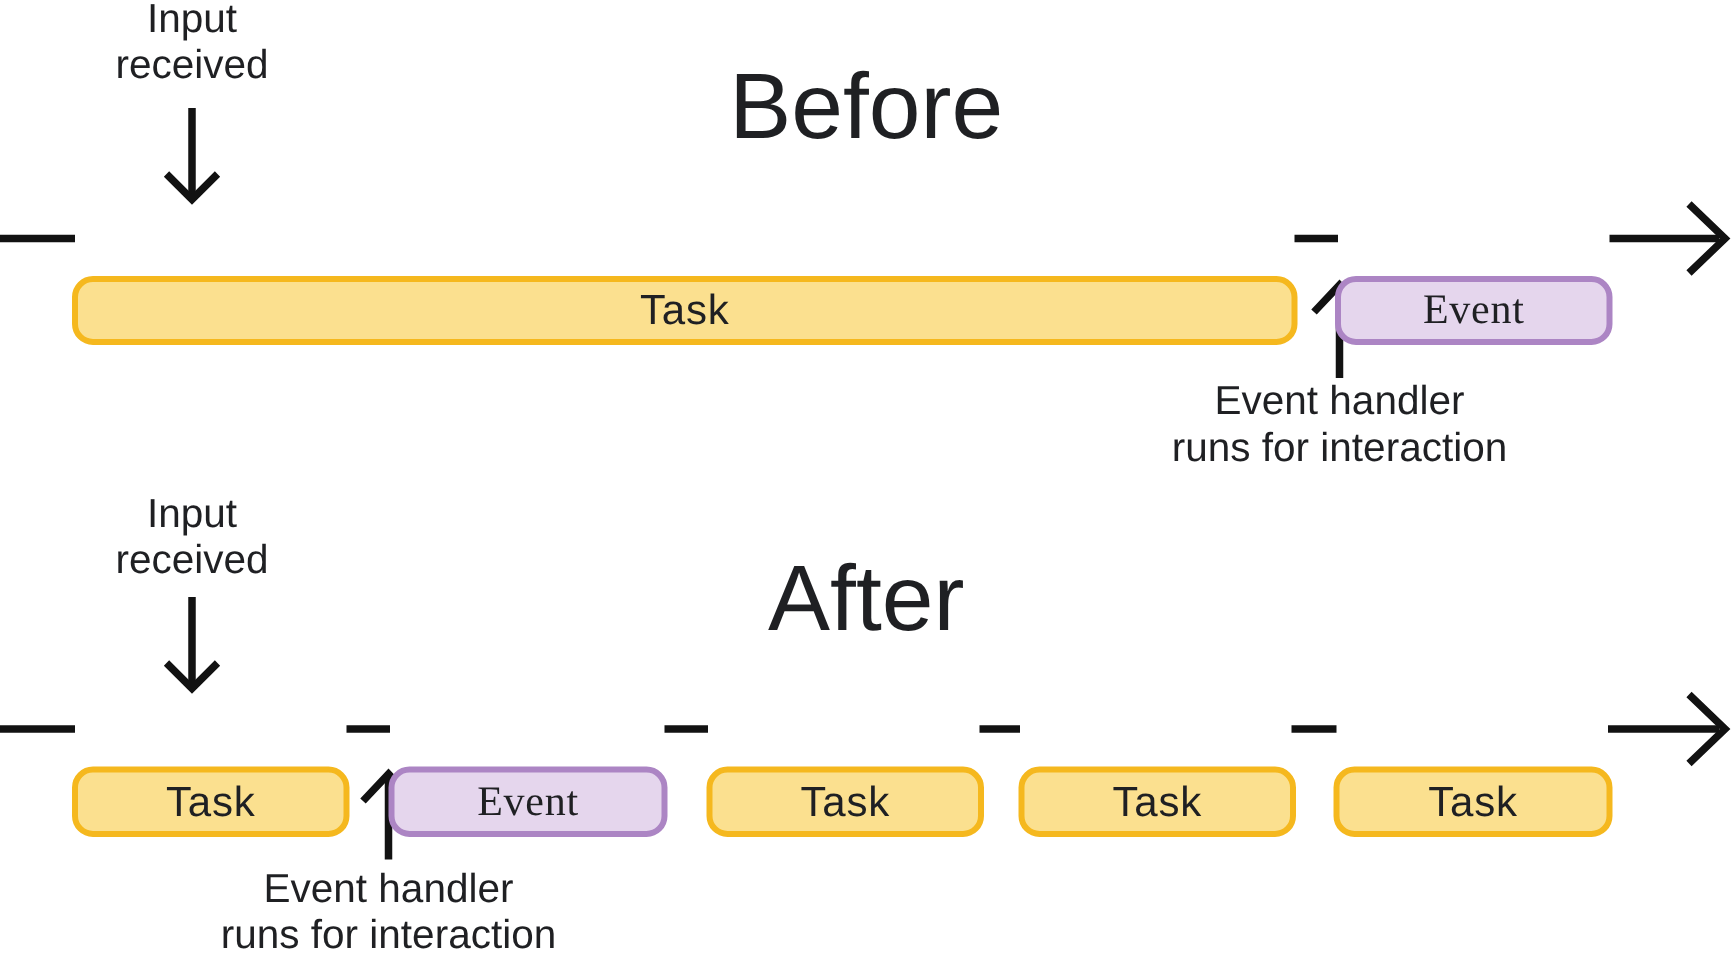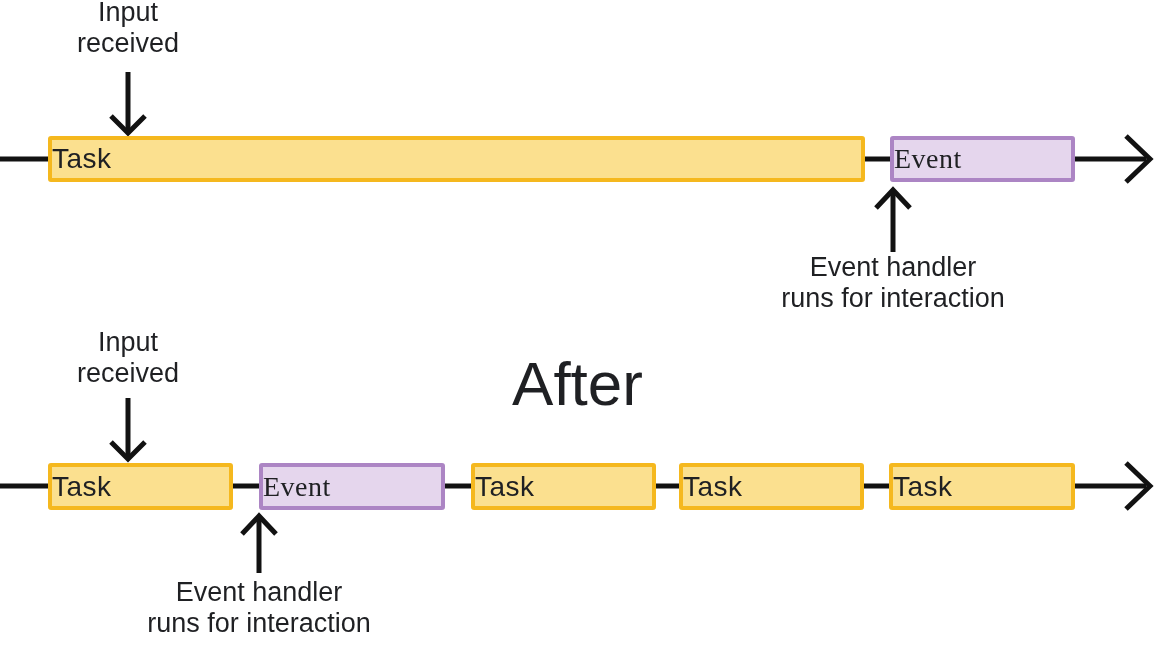--- a/index.html
+++ b/index.html
@@ -21,23 +21,25 @@
   .overlay line, .overlay polyline {
     stroke: var(--line, #121212);
     stroke-width: 5;
     fill: none;
     stroke-linejoin: miter;
   }
   .bar {
     position: absolute;
     box-sizing: border-box;
     height: 46px;
-    border-radius: 3px;
+    border-radius: 14px;
     display: flex;
     align-items: center;
+    justify-content: center;
+    margin-top: 48px;
   }
   .bar.task   { background: var(--task-fill, #FBE08F);  border: 4px solid var(--task-border, #F5B81E); }
   .bar.event  { background: var(--event-fill, #E5D6ED); border: 4px solid var(--event-border, #AC85C4); font-family: Liberation Serif, serif; }
   .bar-label {
     font-size: 28px;
     letter-spacing: 0.5px;
     color: var(--text, #1f2023);
     white-space: nowrap;
   }
   .section-title {
@@ -92,39 +94,40 @@
     <g>
       <line x1="128" y1="398" x2="128" y2="457"></line>
       <polyline points="111,442 128,459 145,442"></polyline>
     </g>
     <g>
       <line x1="259" y1="517" x2="259" y2="573"></line>
       <polyline points="242,534 259,516 276,534"></polyline>
     </g>
   </svg>
 
+  <div class="section-title" style="top:36px;">Before</div>
 
   <div class="annotation" style="left:128px; top:-3px;">
     <span>Input</span>
     <span>received</span>
   </div>
 
   <div class="bar task" style="left:48px; top:136px; width:817px;">
     <span class="bar-label">Task</span>
   </div>
   <div class="bar event" style="left:890px; top:136px; width:185px;">
     <span class="bar-label">Event</span>
   </div>
 
   <div class="annotation" style="left:893px; top:252px;">
     <span>Event handler</span>
     <span>runs for interaction</span>
   </div>
 
-  <div class="section-title" style="top:348px;">After</div>
+  <div class="section-title" style="top:364px;">After</div>
 
   <div class="annotation" style="left:128px; top:327px;">
     <span>Input</span>
     <span>received</span>
   </div>
 
   <div class="bar task" style="left:48px; top:463px; width:185px; height:47px;">
     <span class="bar-label">Task</span>
   </div>
   <div class="bar event" style="left:259px; top:463px; width:186px; height:47px;">

